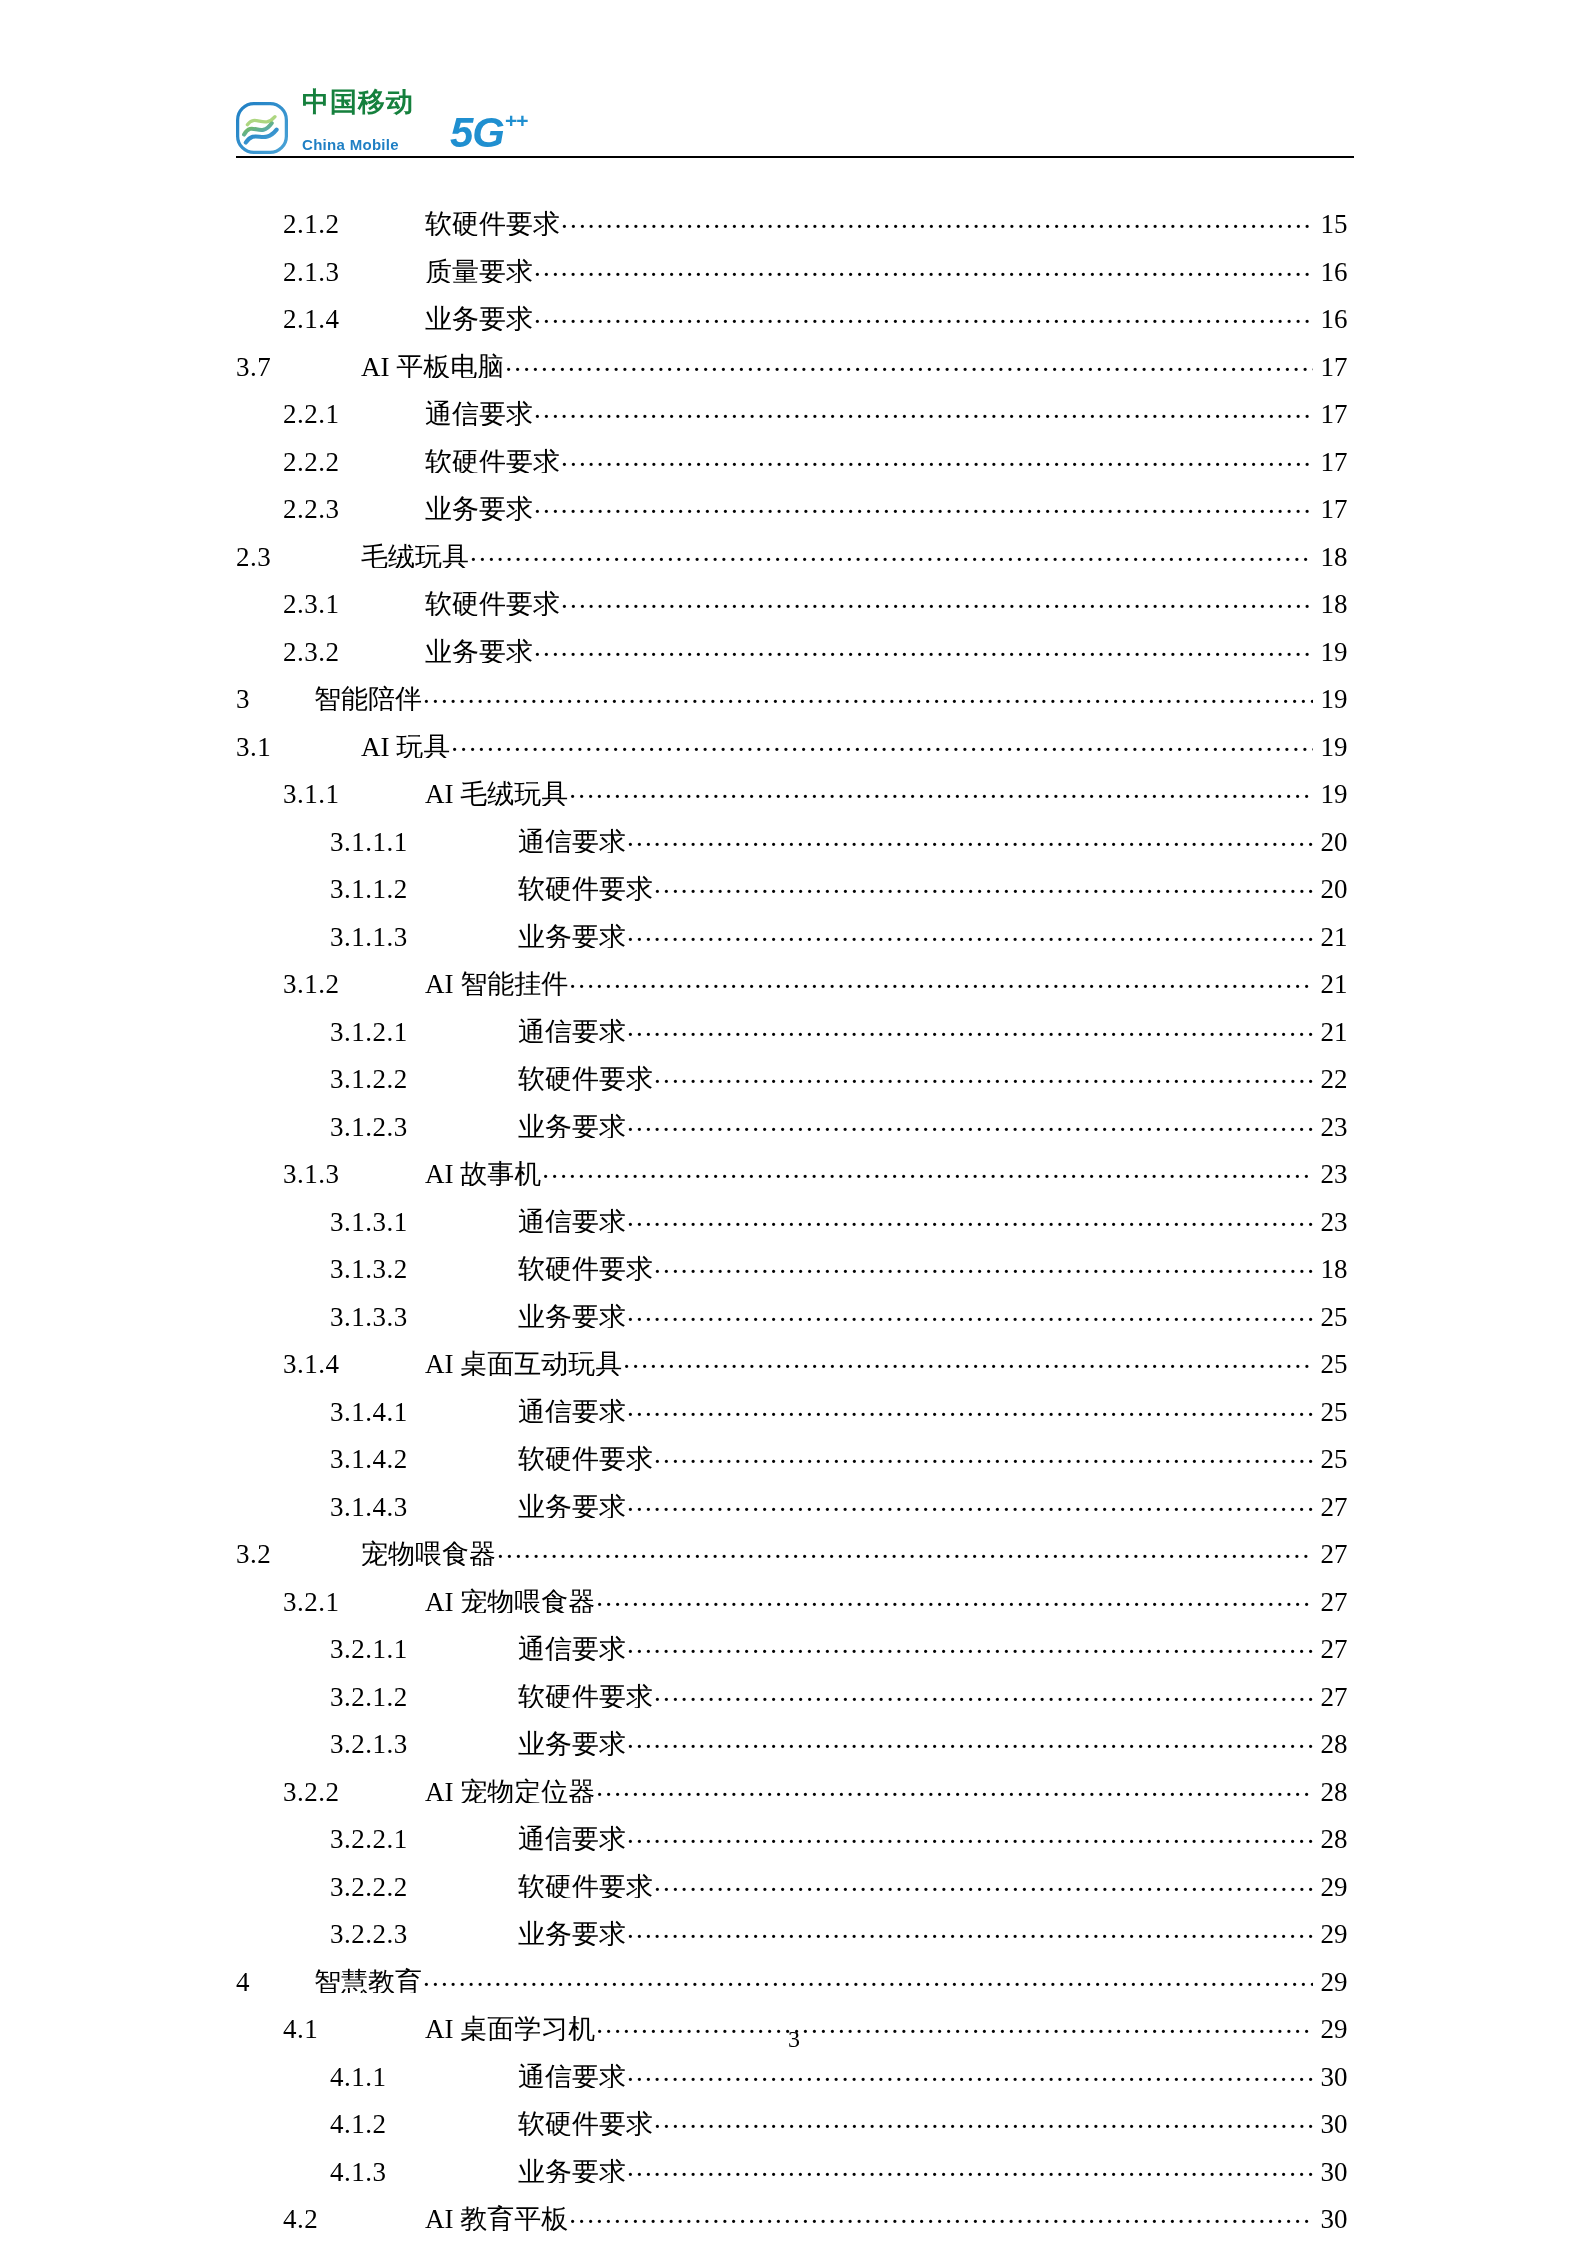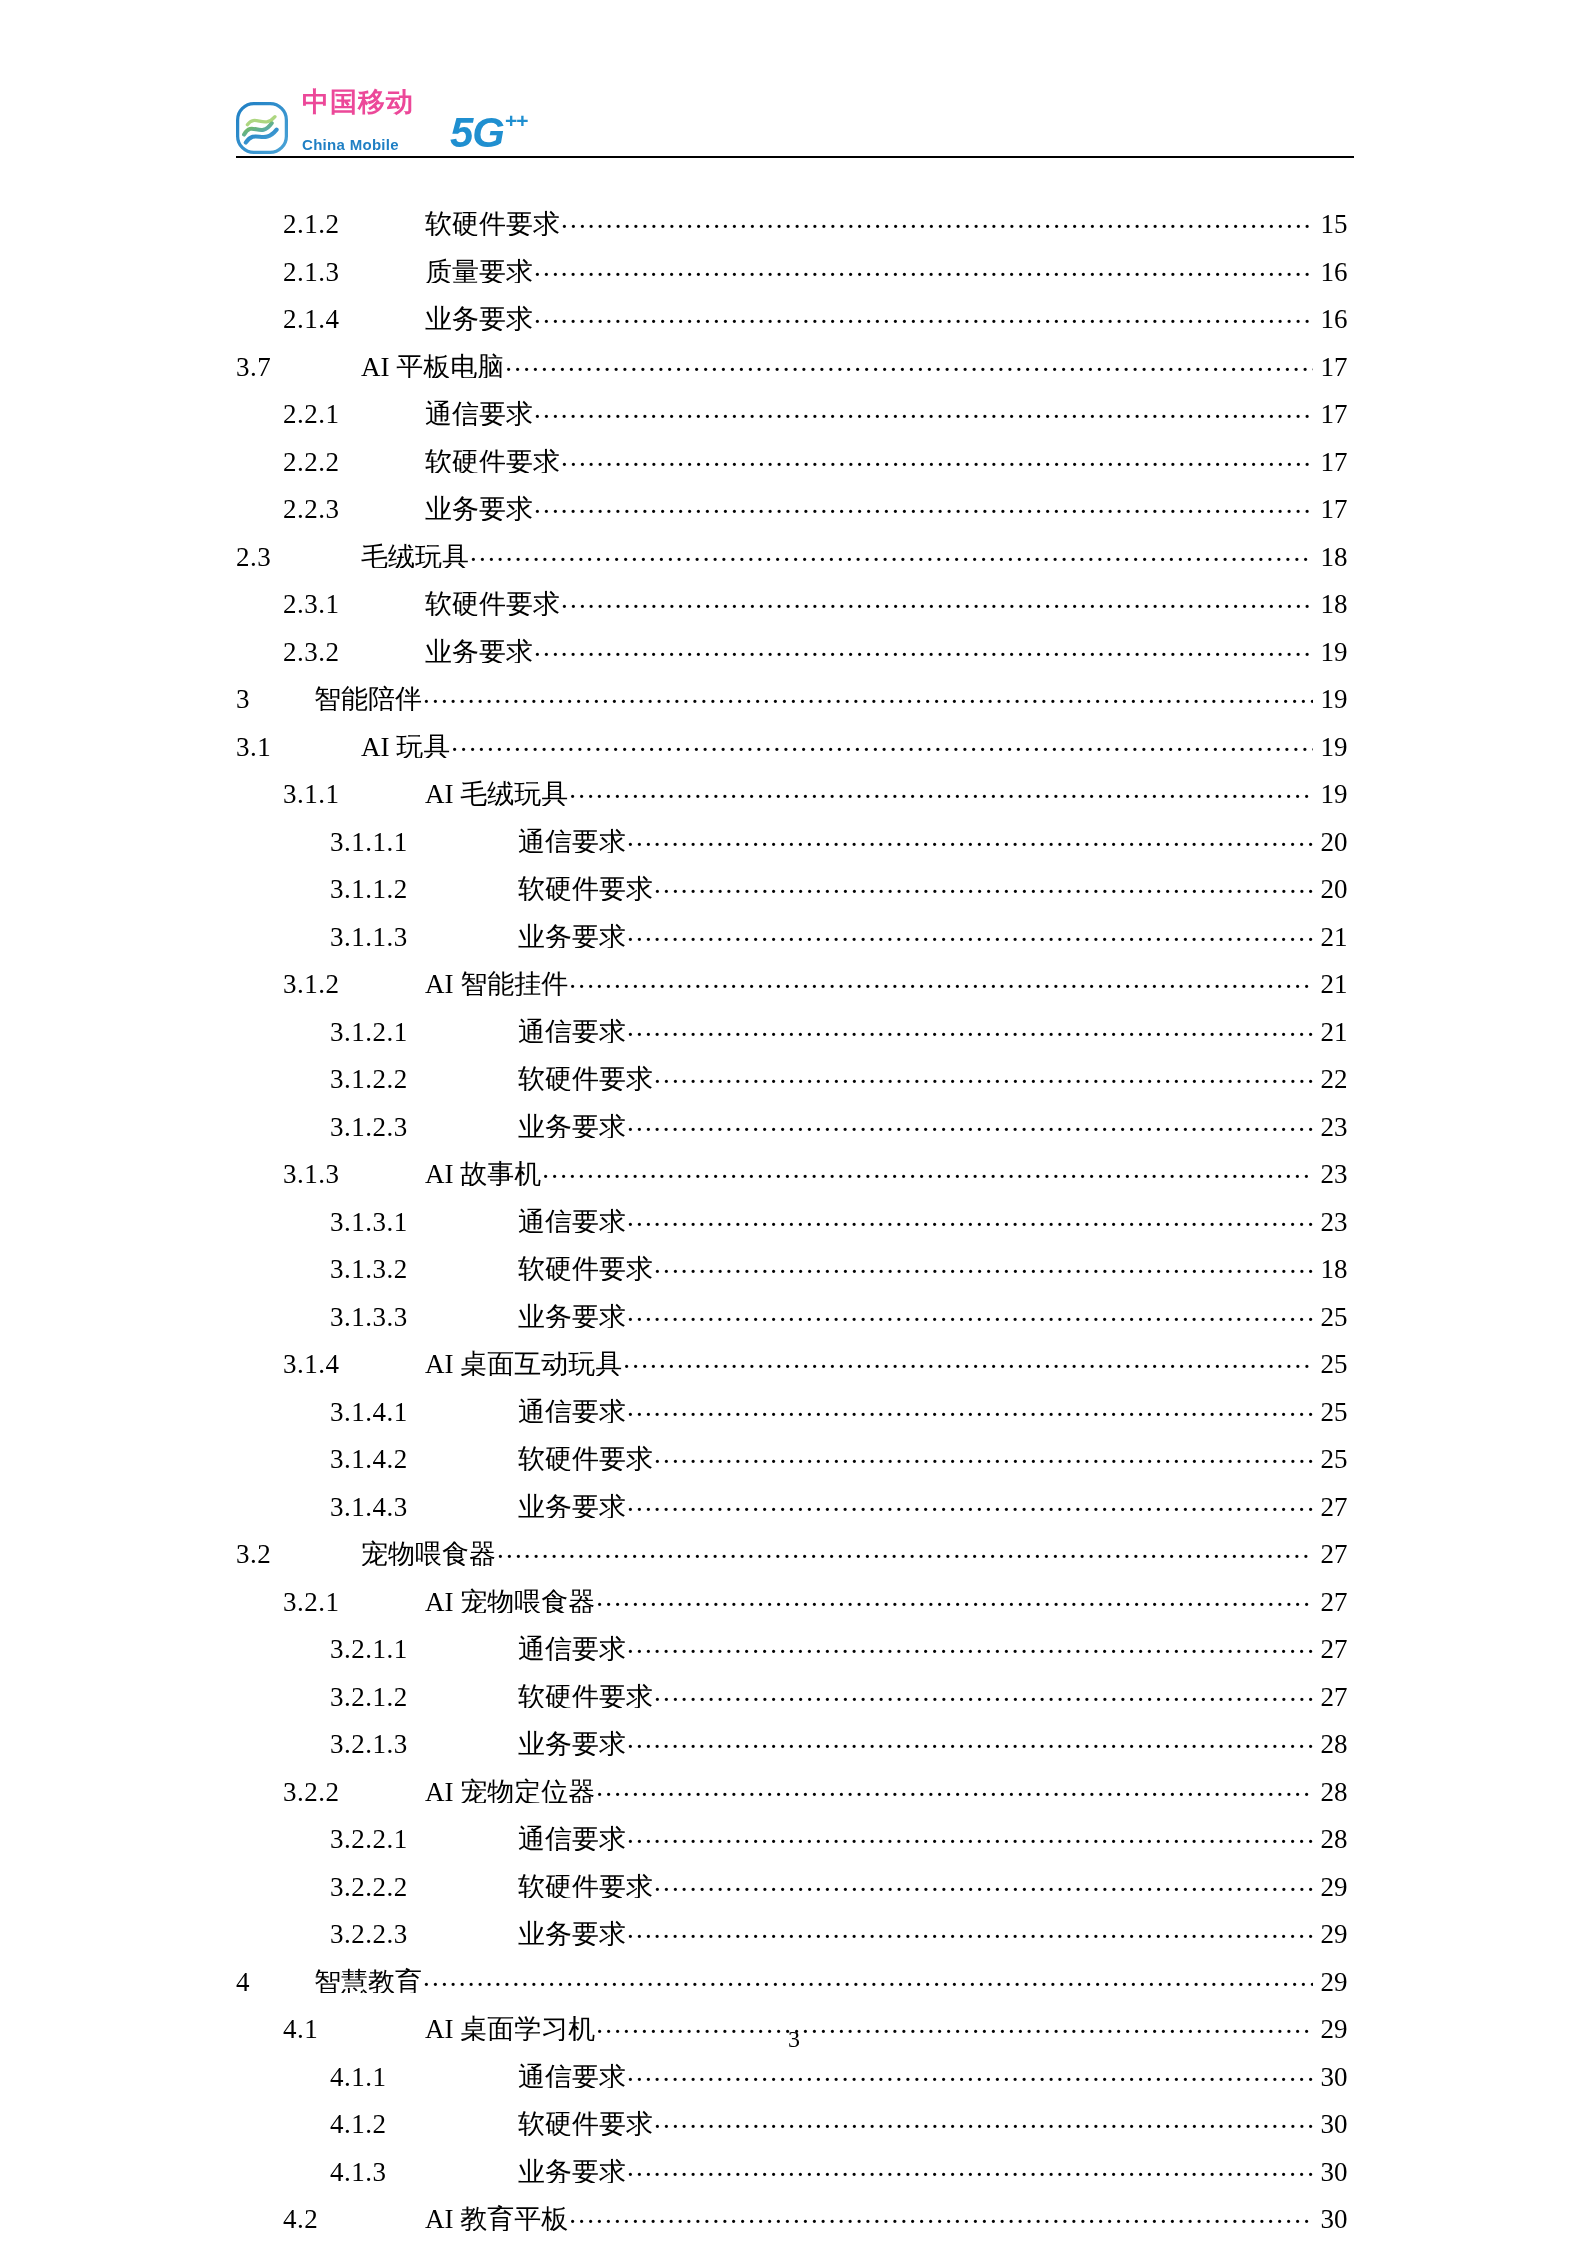--- a/index.html
+++ b/index.html
@@ -43,21 +43,21 @@
     display: flex;
     flex-direction: column;
     justify-content: flex-end;
     line-height: 1;
     padding-bottom: 2px;
   }
   .cm-cn {
     font-family: "Liberation Sans", "DejaVu Sans", sans-serif;
     font-size: 27px;
     font-weight: 700;
-    color: #ec4899;
+    color: #15803d;
     letter-spacing: 1px;
     white-space: nowrap;
   }
   .cm-en {
     font-family: "Liberation Sans", "DejaVu Sans", sans-serif;
     font-size: 15px;
     font-weight: 700;
     color: #1f7fc4;
     letter-spacing: 0.3px;
     margin-top: 21px;

